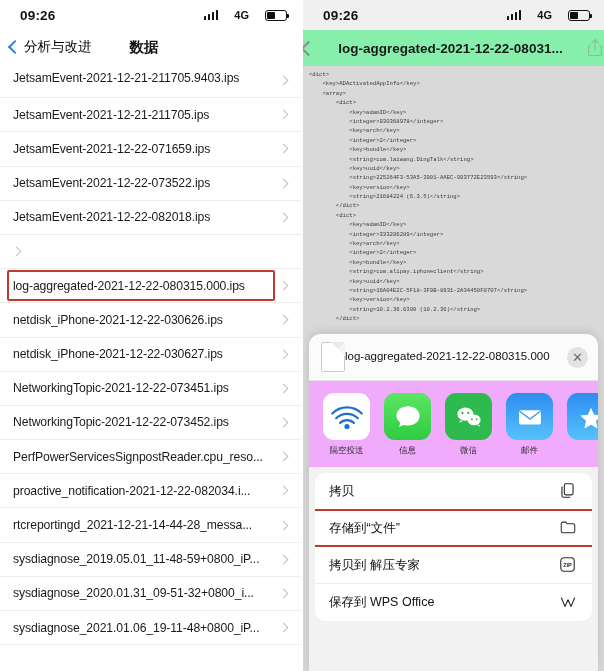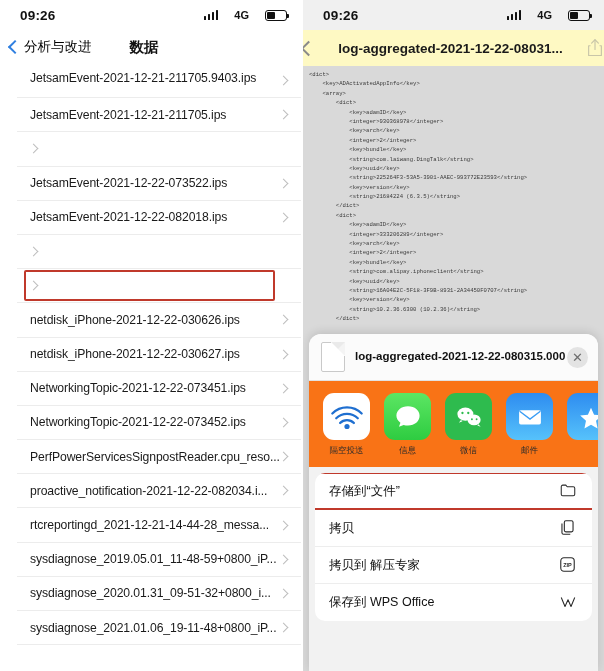--- a/index.html
+++ b/index.html
@@ -127,21 +127,20 @@
     font-weight: bold;
     color: #111;
     margin-left: 38px;
   }
 
   
   .filelist {
     background: #fff;
     height: 607px;
     overflow: hidden;
-    padding-left: 17px;
   }
   .file-row {
     height: 34.2px;
     display: flex;
     align-items: center;
     justify-content: space-between;
     padding: 0 10px 0 13px;
     box-sizing: border-box;
     border-bottom: 1px solid #ececec;
     position: relative;
@@ -177,21 +176,21 @@
   }
 
   
   .navbar-right {
     height: 36px;
     display: flex;
     align-items: center;
     justify-content: space-between;
     padding: 0 0;
     box-sizing: border-box;
-    background: #fef9c3;
+    background: #86efac;
   }
   .navbar-right .chev-left {
     border-left-color: #8a8a8a;
     border-bottom-color: #8a8a8a;
     width: 9px; height: 9px;
   }
   .nav-title-right {
     font-size: 13.5px;
     font-weight: bold;
     color: #1a1a1a;
@@ -250,44 +249,43 @@
   .doc-icon::after {
     content: "";
     position: absolute;
     top: -1px; right: -1px;
     border-width: 7px;
     border-style: solid;
     border-color: #eaeaea #f4f4f4 #fff #fff;
   }
   .ss-filename {
     font-size: 11.5px;
-    font-weight: bold;
+    font-weight: normal;
     color: #111;
-    margin-left: 10px;
     line-height: 1.35;
     flex: 1;
     word-break: break-all;
   }
   .ss-close {
     width: 21px; height: 21px;
     border-radius: 50%;
     background: #e3e3e3;
     color: #6d6d6d;
     font-size: 13px;
     display: flex;
     align-items: center;
     justify-content: center;
     flex: 0 0 auto;
     cursor: pointer;
   }
   .ss-apps {
     display: flex;
     gap: 14px;
     padding: 12px 0 10px 14px;
-    background: #f97316;
+    background: #f0abfc;
     overflow: hidden;
   }
   .app-item {
     width: 47px;
     flex: 0 0 auto;
     text-align: center;
     cursor: pointer;
   }
   .app-tile {
     width: 47px; height: 47px;
@@ -374,34 +372,36 @@
     <div class="filelist" id="filelist">
         <div class="file-row first">
           <span class="fname">JetsamEvent-2021-12-21-211705.9403.ips</span>
           <span class="chev-right"></span>
         </div>
         <div class="file-row">
           <span class="fname">JetsamEvent-2021-12-21-211705.ips</span>
           <span class="chev-right"></span>
         </div>
         <div class="file-row">
+          <span class="fname">JetsamEvent-2021-12-22-071659.ips</span>
           <span class="chev-right"></span>
         </div>
         <div class="file-row">
           <span class="fname">JetsamEvent-2021-12-22-073522.ips</span>
           <span class="chev-right"></span>
         </div>
         <div class="file-row">
           <span class="fname">JetsamEvent-2021-12-22-082018.ips</span>
           <span class="chev-right"></span>
         </div>
         <div class="file-row">
           <span class="chev-right"></span>
         </div>
         <div class="file-row highlight">
+          <span class="fname">log-aggregated-2021-12-22-080315.000.ips</span>
           <span class="chev-right"></span>
         </div>
         <div class="file-row">
           <span class="fname">netdisk_iPhone-2021-12-22-030626.ips</span>
           <span class="chev-right"></span>
         </div>
         <div class="file-row">
           <span class="fname">netdisk_iPhone-2021-12-22-030627.ips</span>
           <span class="chev-right"></span>
         </div>
@@ -528,33 +528,33 @@
             <div class="app-tile tile-cut">
               <svg viewBox="0 0 44 44" width="34" height="34">
                 <path d="M22 10 l4 9 10 1-7.5 7 2 10-8.5-5-8.5 5 2-10L8 20l10-1z" fill="#fff"></path>
               </svg>
             </div>
             <div class="app-label"></div>
           </div>
         </div>
 
       <div class="ss-actions" id="ss-actions">
-          <div class="action-row highlight">
-            <div class="action-label">存储到“文件”</div>
-            <span class="action-icon"><svg viewBox="0 0 24 24" width="20" height="18" fill="none" stroke="#2a2a2a" stroke-width="1.4">
-                <path d="M3 7.5a2 2 0 0 1 2-2h4l2 2.2h8a2 2 0 0 1 2 2v8a2 2 0 0 1-2 2H5a2 2 0 0 1-2-2z"></path>
-              </svg></span>
-          </div>
           <div class="action-row">
             <div class="action-label">拷贝</div>
             <span class="action-icon"><svg viewBox="0 0 24 24" width="19" height="19" fill="none" stroke="#2a2a2a" stroke-width="1.4">
                 <rect x="8" y="3.5" width="11" height="14" rx="2"></rect>
                 <path d="M15.5 20.5H7a2 2 0 0 1-2-2V7"></path>
               </svg></span>
           </div>
+          <div class="action-row highlight">
+            <div class="action-label">存储到“文件”</div>
+            <span class="action-icon"><svg viewBox="0 0 24 24" width="20" height="18" fill="none" stroke="#2a2a2a" stroke-width="1.4">
+                <path d="M3 7.5a2 2 0 0 1 2-2h4l2 2.2h8a2 2 0 0 1 2 2v8a2 2 0 0 1-2 2H5a2 2 0 0 1-2-2z"></path>
+              </svg></span>
+          </div>
           <div class="action-row">
             <div class="action-label">拷贝到 解压专家</div>
             <span class="action-icon"><svg viewBox="0 0 24 24" width="19" height="19">
                 <rect x="3.5" y="3.5" width="17" height="17" rx="4" fill="none" stroke="#2a2a2a" stroke-width="1.4"></rect>
                 <text x="12" y="15" font-size="7" font-weight="bold" text-anchor="middle" fill="#2a2a2a" font-family="Liberation Sans, sans-serif">ZIP</text>
               </svg></span>
           </div>
           <div class="action-row">
             <div class="action-label">保存到 WPS Office</div>
             <span class="action-icon"><svg viewBox="0 0 24 24" width="20" height="18" fill="none" stroke="#2a2a2a" stroke-width="1.4" stroke-linejoin="round">

